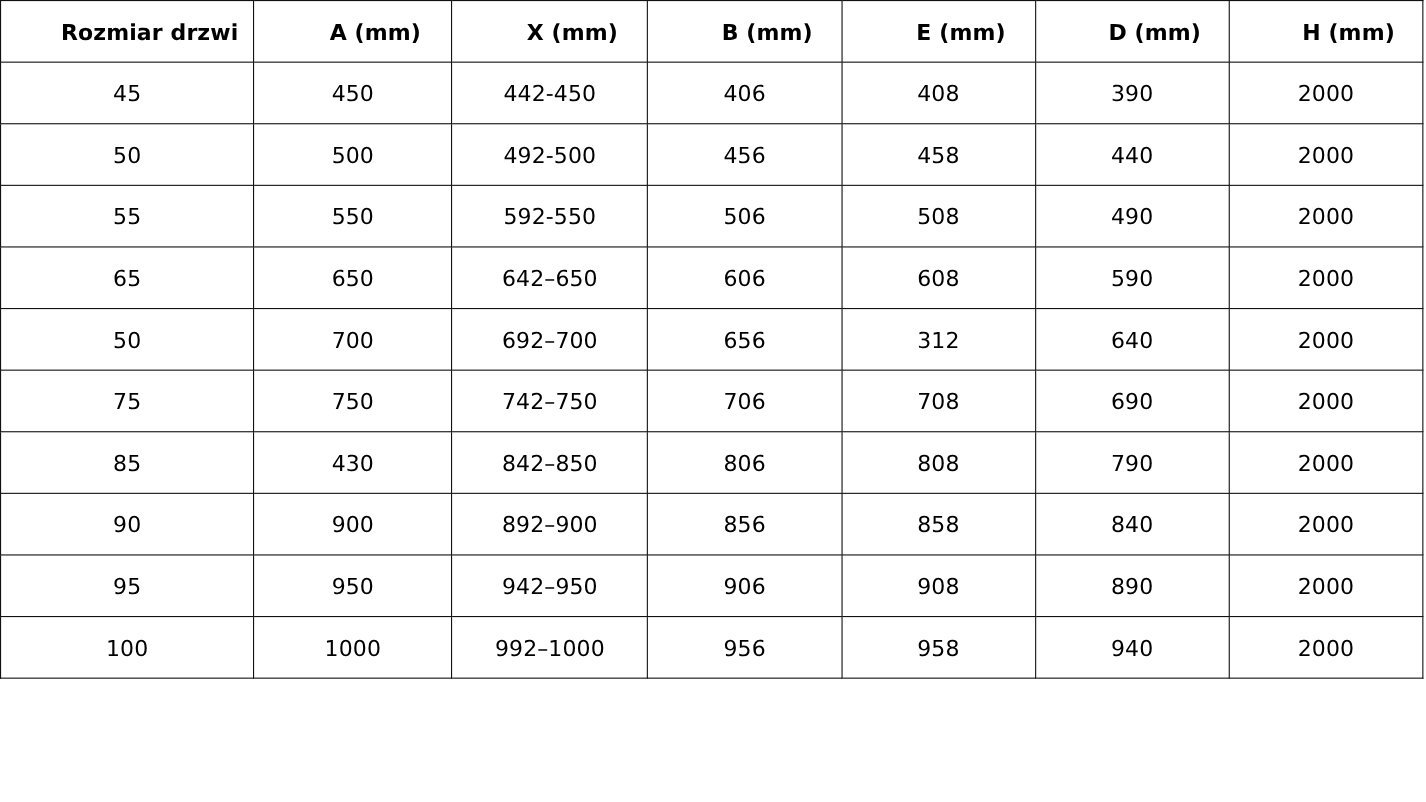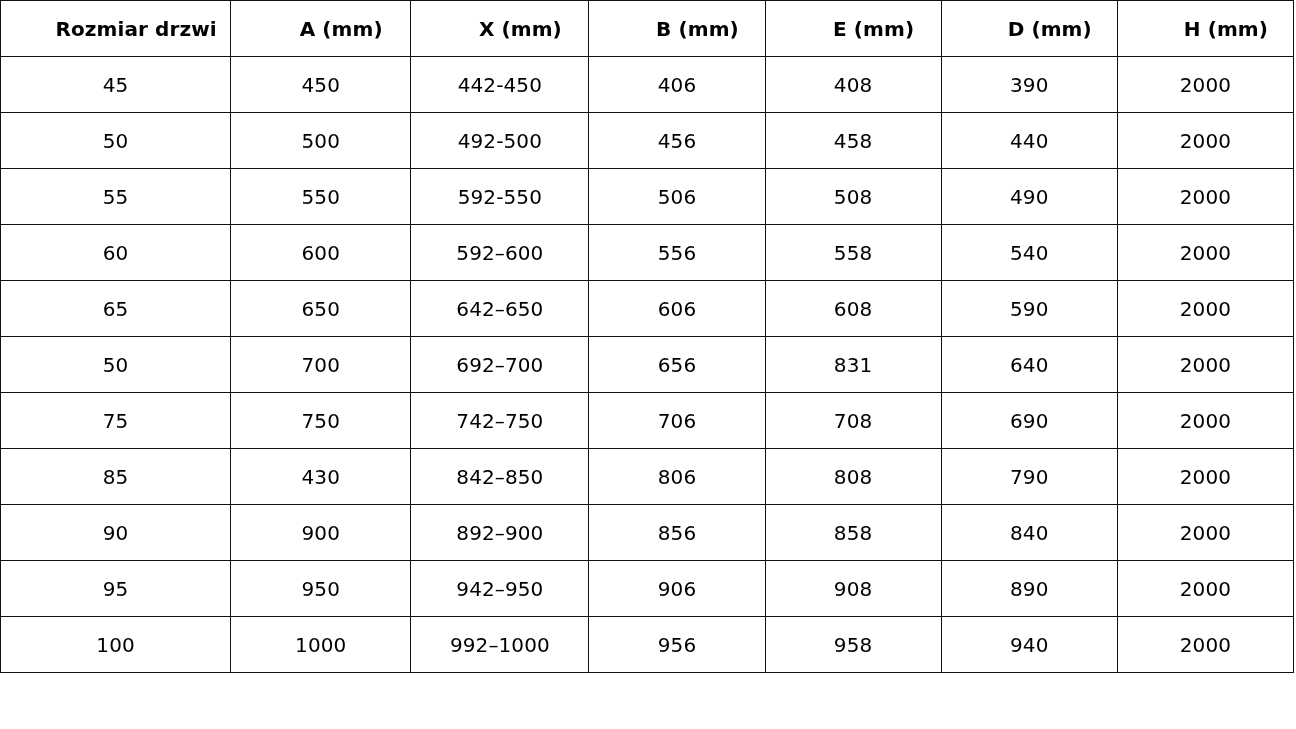--- a/index.html
+++ b/index.html
@@ -101,43 +101,34 @@
       <tr>
         <td>55</td>
         <td>550</td>
         <td>592-550</td>
         <td>506</td>
         <td>508</td>
         <td>490</td>
         <td>2000</td>
       </tr>
       <tr>
-        <td>60</td>
-        <td>600</td>
-        <td>592–600</td>
-        <td>556</td>
-        <td>558</td>
-        <td>540</td>
-        <td>2000</td>
-      </tr>
-      <tr>
         <td>65</td>
         <td>650</td>
         <td>642–650</td>
         <td>606</td>
         <td>608</td>
         <td>590</td>
         <td>2000</td>
       </tr>
       <tr>
         <td>50</td>
         <td>700</td>
         <td>692–700</td>
         <td>656</td>
-        <td>831</td>
+        <td>312</td>
         <td>640</td>
         <td>2000</td>
       </tr>
       <tr>
         <td>75</td>
         <td>750</td>
         <td>742–750</td>
         <td>706</td>
         <td>708</td>
         <td>690</td>

